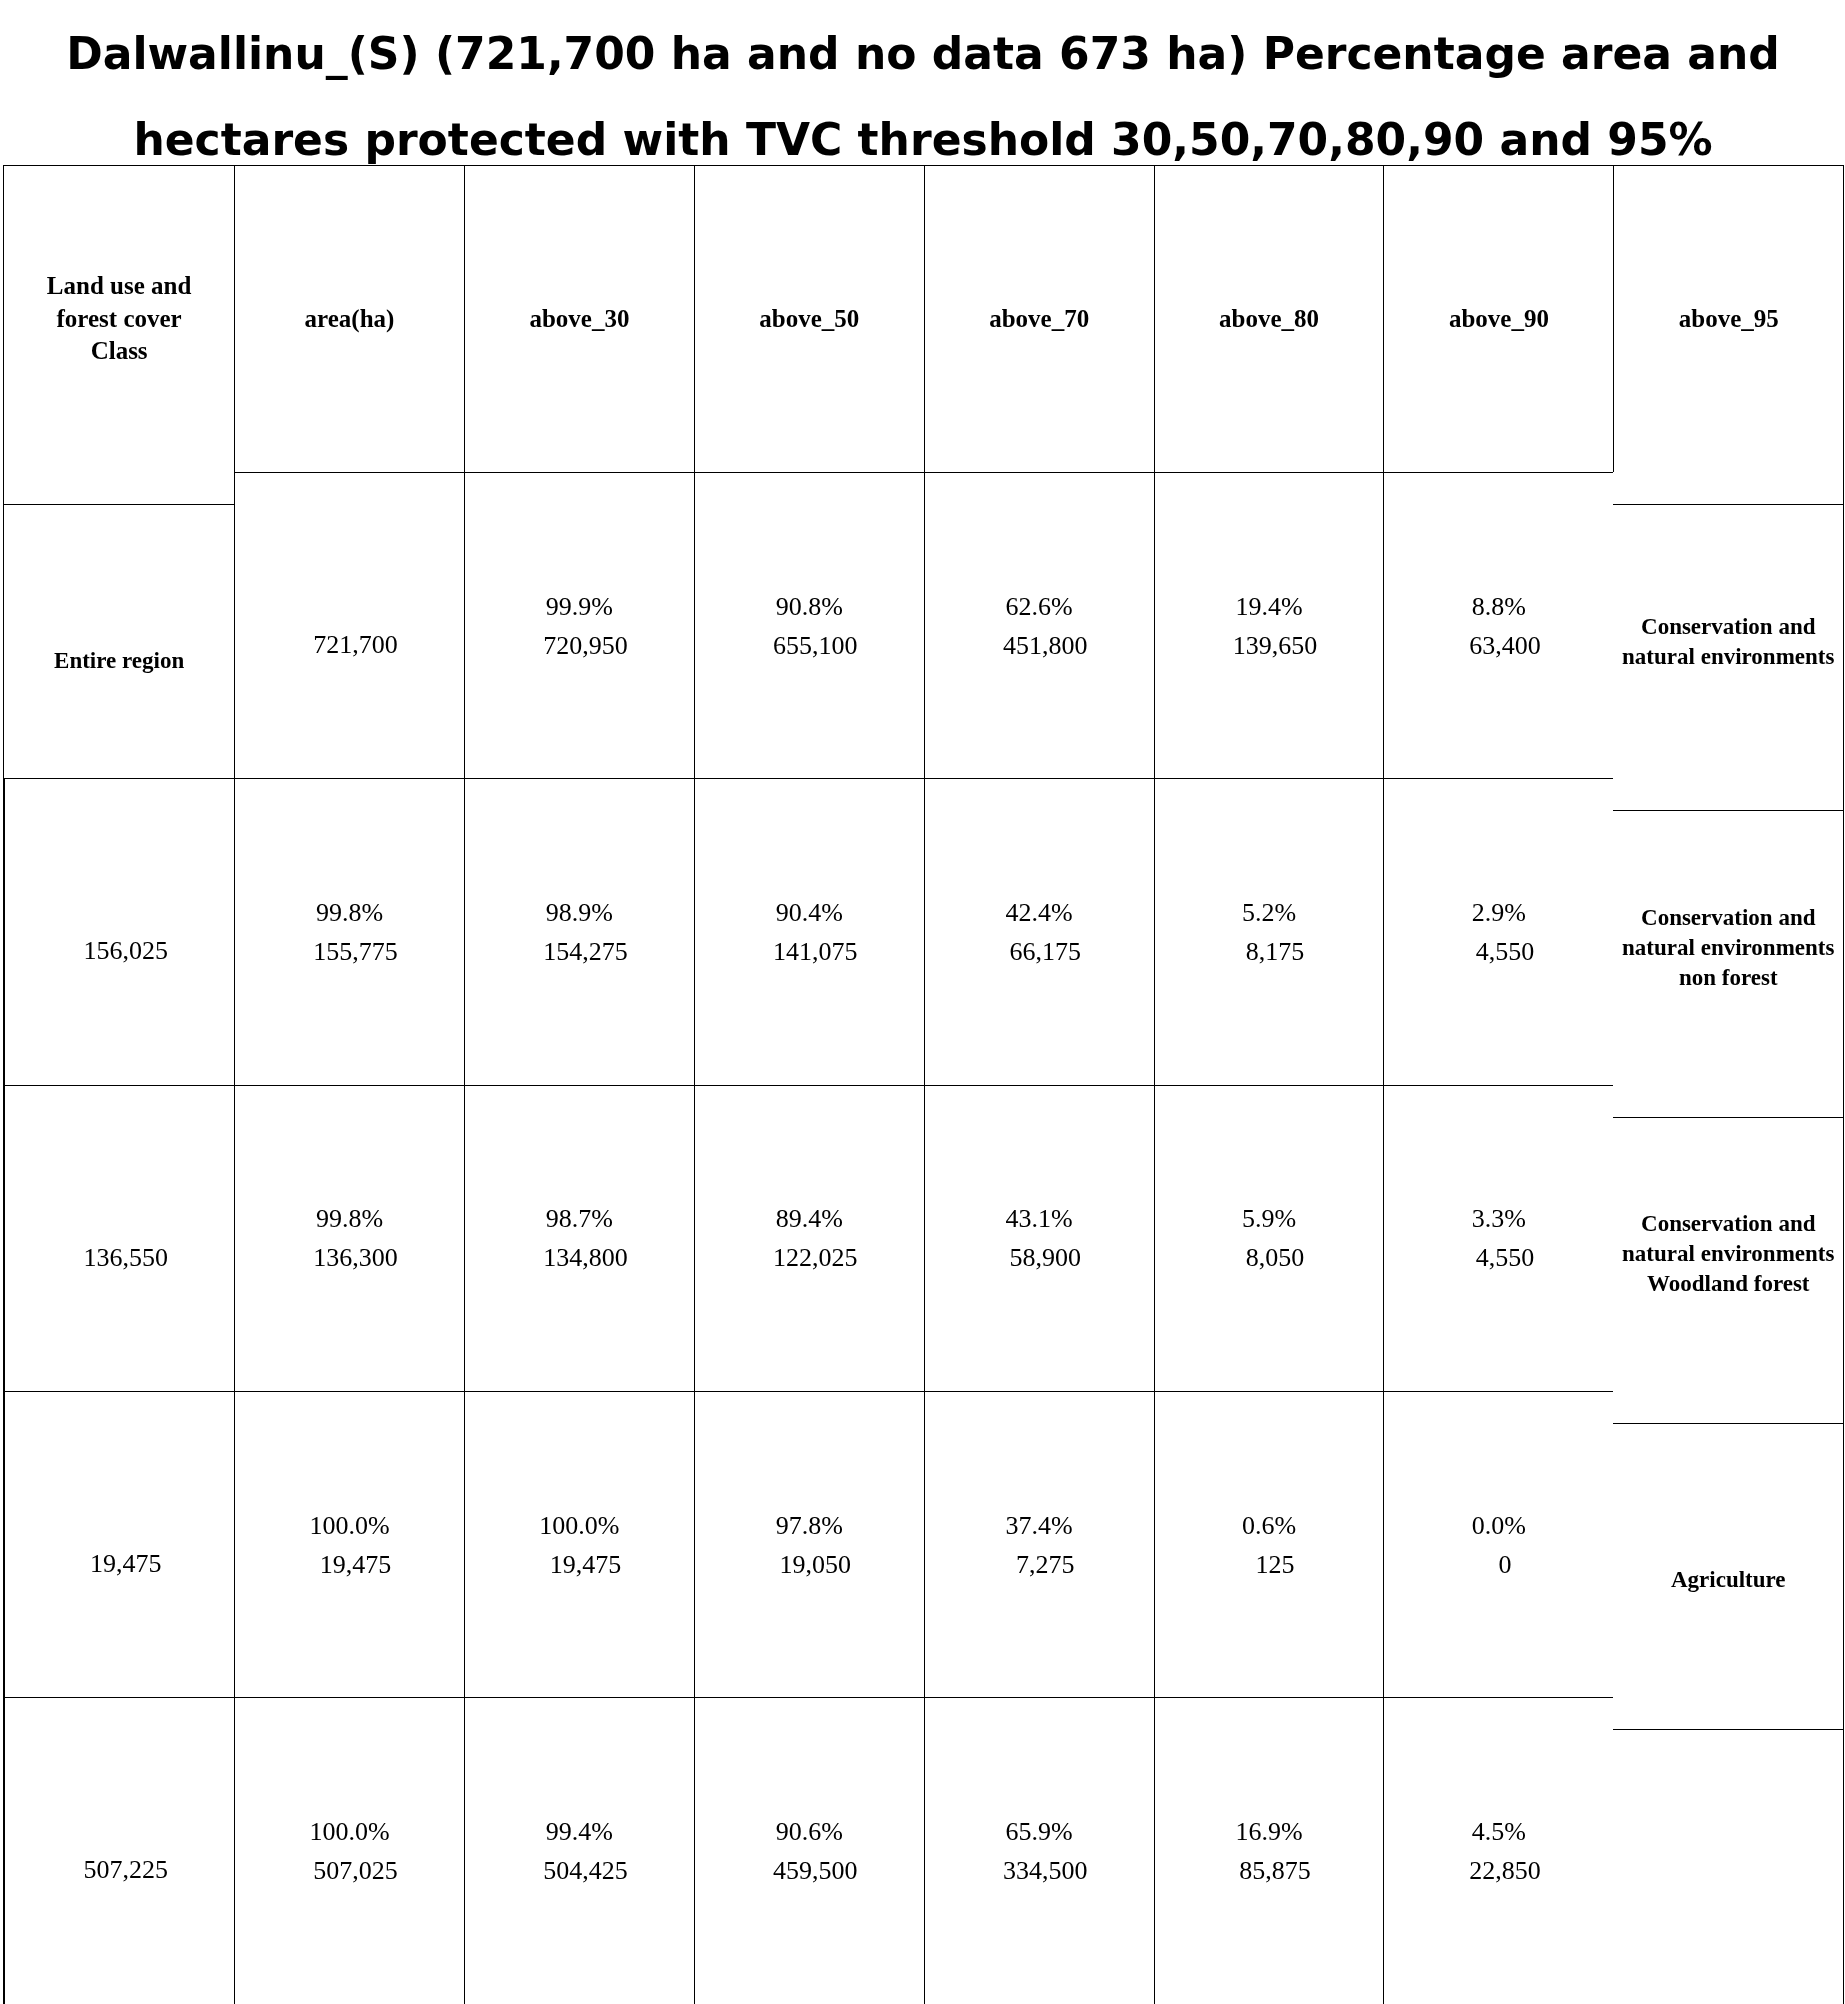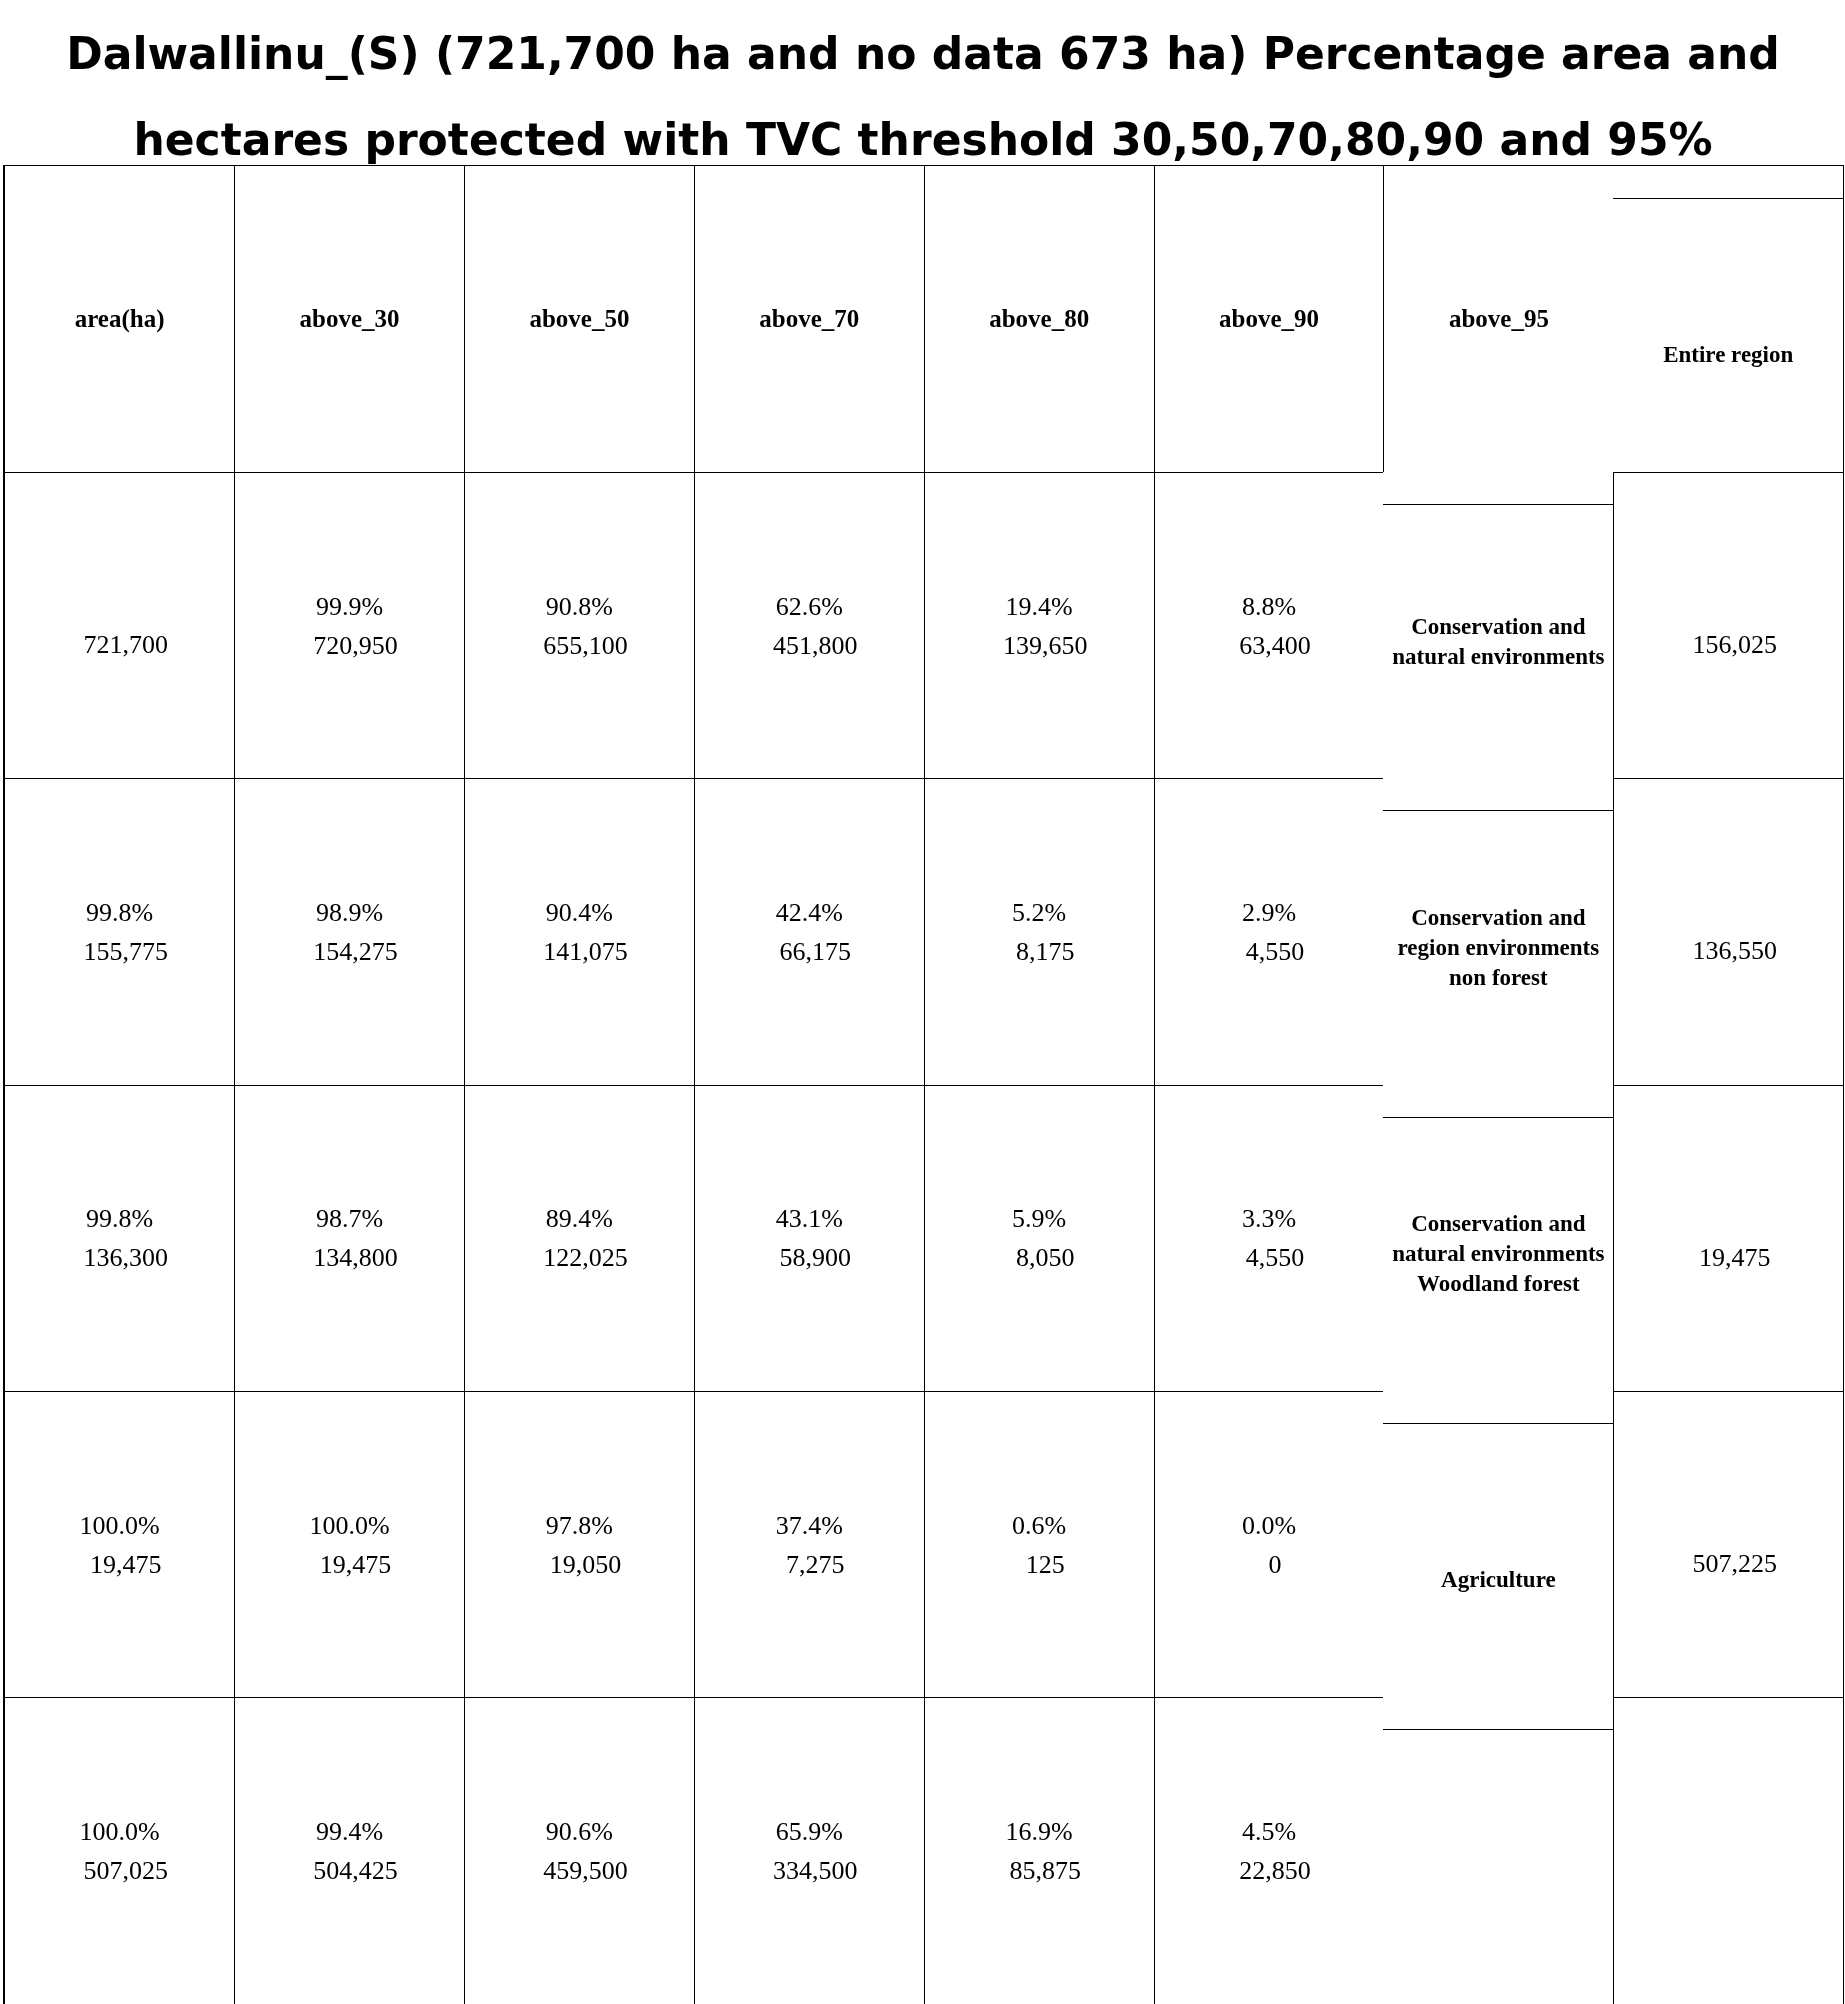--- a/index.html
+++ b/index.html
@@ -30,20 +30,25 @@
 </head>
 <body>
 
 <div class="title">
   <div>Dalwallinu_(S) (721,700 ha and no data 673 ha) Percentage area and</div>
   <div>hectares protected with TVC threshold 30,50,70,80,90 and 95%</div>
 </div>
 
 <div class="tbl">
 
+  <div class="cell head classhead c0 r0">
+    <div>Land use and</div>
+    <div>forest cover</div>
+    <div>Class</div>
+  </div>
   <div class="cell head r0">
       <div>area(ha)</div>
     </div>
   <div class="cell head r0">
       <div>above_30</div>
     </div>
   <div class="cell head r0">
       <div>above_50</div>
     </div>
   <div class="cell head r0">
@@ -113,21 +118,21 @@
   <div class="cell datacell">
       <div class="pct">5.2%</div>
       <div class="val">8,175</div>
     </div>
   <div class="cell datacell">
       <div class="pct">2.9%</div>
       <div class="val">4,550</div>
     </div>
 
   <div class="cell lblcell c0">
-      <span class="lbl">Conservation and region environments non forest</span>
+      <span class="lbl">Conservation and natural environments non forest</span>
     </div>
   <div class="cell datacell">
       <div class="pct"></div>
       <div class="val">136,550</div>
     </div>
   <div class="cell datacell">
       <div class="pct">99.8%</div>
       <div class="val">136,300</div>
     </div>
   <div class="cell datacell">

